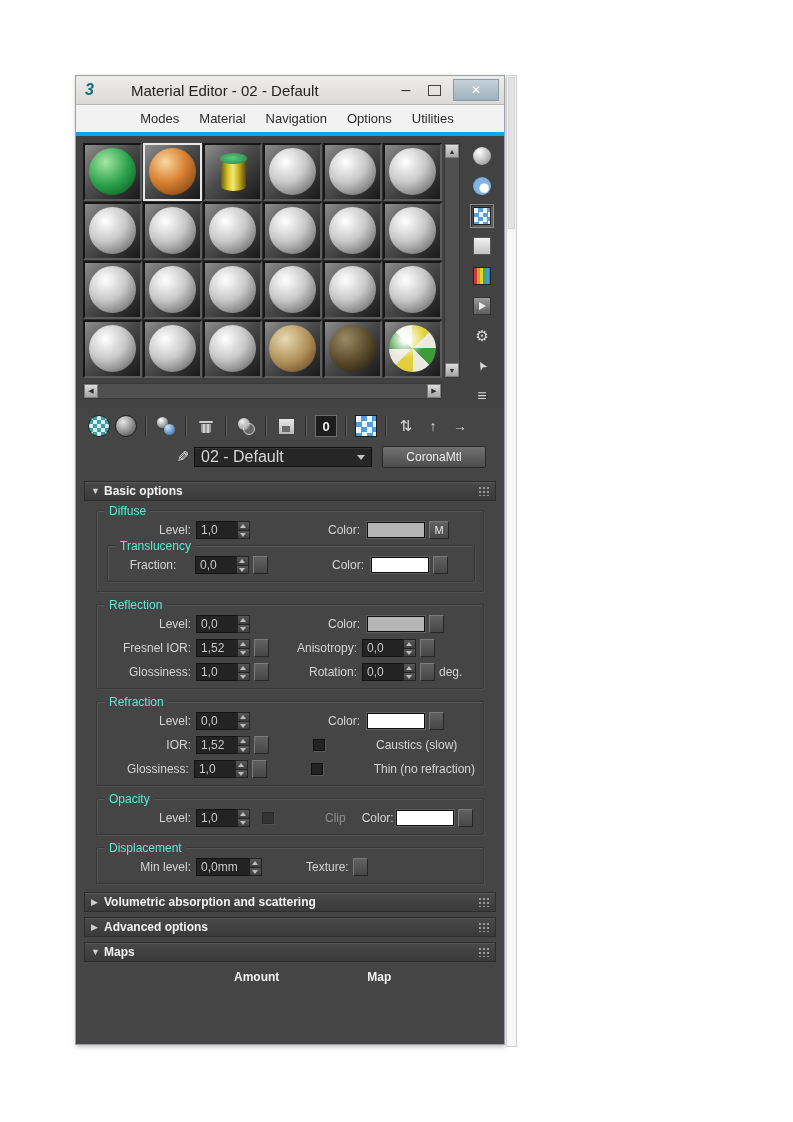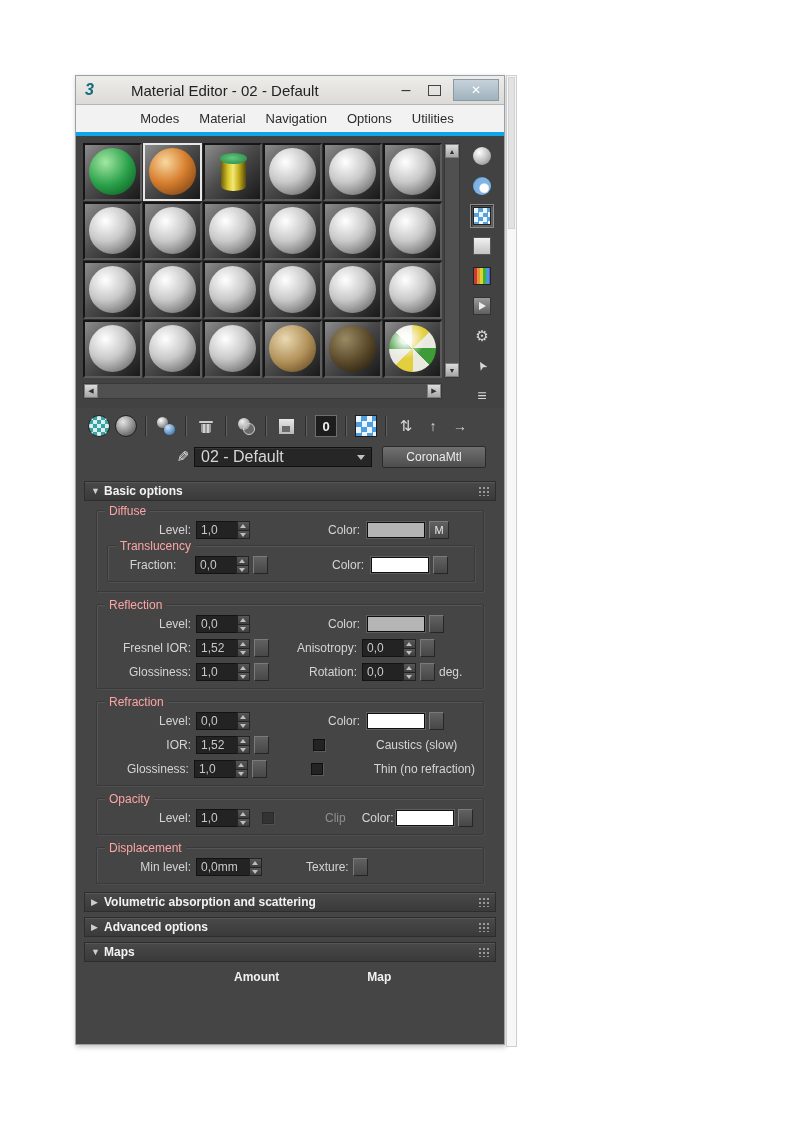--- a/index.html
+++ b/index.html
@@ -75,21 +75,21 @@
   .dd-arrow{margin-left:auto;border-left:4px solid transparent;border-right:4px solid transparent;border-top:5px solid #c2c2c2;}
   .type-btn{width:102px;height:20px;margin-left:10px;background:linear-gradient(#707070,#4d4d4d);border:1px solid #2a2a2a;border-radius:2px;color:#ececec;font-size:12px;display:flex;align-items:center;justify-content:center;}
   
   .rollouts{padding:4px 8px;flex:1;display:flex;flex-direction:column;overflow:hidden;}
   .rollout-h{position:relative;height:18px;background:linear-gradient(#494949,#3a3a3a);border:1px solid #2d2d2d;box-shadow:inset 0 1px 0 rgba(255,255,255,.08);display:flex;align-items:center;padding:0 6px;margin-bottom:5px;flex:0 0 auto;}
   .rollout-h .tri{font-size:9px;color:#cfcfcf;width:13px;}
   .rollout-h .rt{font-size:12px;font-weight:bold;color:#f2f2f2;}
   .grip{position:absolute;right:5px;top:4px;width:12px;height:10px;background-image:radial-gradient(#9a9a9a 1px,transparent 1.3px);background-size:4px 4px;}
   .group{position:relative;border:1px solid #393939;box-shadow:inset 1px 1px 0 rgba(255,255,255,.09),1px 1px 0 rgba(255,255,255,.06);border-radius:2px;margin:4px 12px 8px 12px;padding:7px 6px 1px 6px;flex:0 0 auto;}
   .group.sub{margin:2px 2px 8px 4px;}
-  .legend{position:absolute;top:-7px;left:8px;background:#454545;padding:0 4px;font-size:12px;color:#fca5a5;}
+  .legend{position:absolute;top:-7px;left:8px;background:#454545;padding:0 4px;font-size:12px;color:#5eead4;}
   .g-row{display:flex;align-items:center;margin:3px 2px 6px 2px;}
   .lab{font-size:12px;color:#d4d4d4;white-space:nowrap;}
   .w1{width:86px;text-align:right;margin-right:5px;}
   .sw1{width:74px;text-align:center;margin-right:5px;}
   .w2{width:76px;text-align:right;margin-right:5px;}
   .w2b{width:76px;text-align:right;margin-right:5px;margin-left:12px;}
   .ml4{margin-left:4px;}.ml12{margin-left:12px;}.ml16{margin-left:16px;}.ml20{margin-left:20px;}.ml34{margin-left:34px;}.ml44{margin-left:44px;}
   .spin{display:inline-flex;height:18px;}
   .spin .val{background:#232323;border:1px solid #131313;border-right:none;width:32px;color:#c9c9c9;font-size:12px;display:flex;align-items:center;padding:0 4px;box-sizing:content-box;}
   .spin.wide .val{width:44px;}

